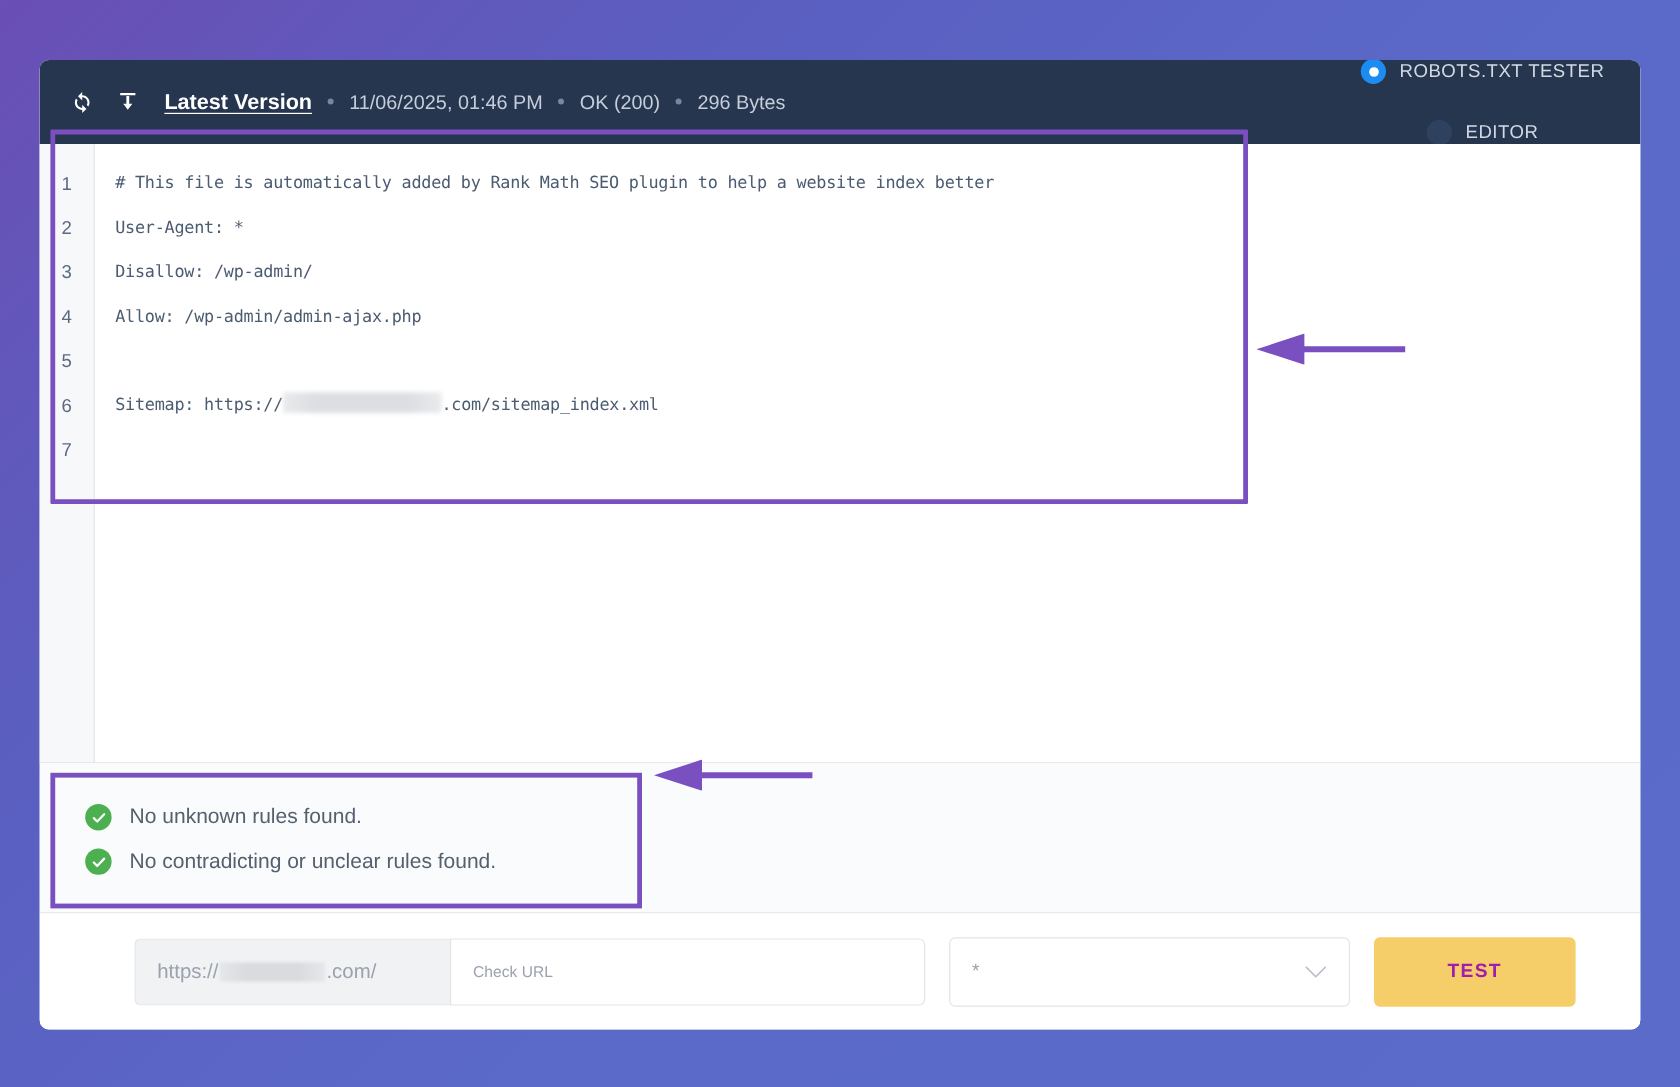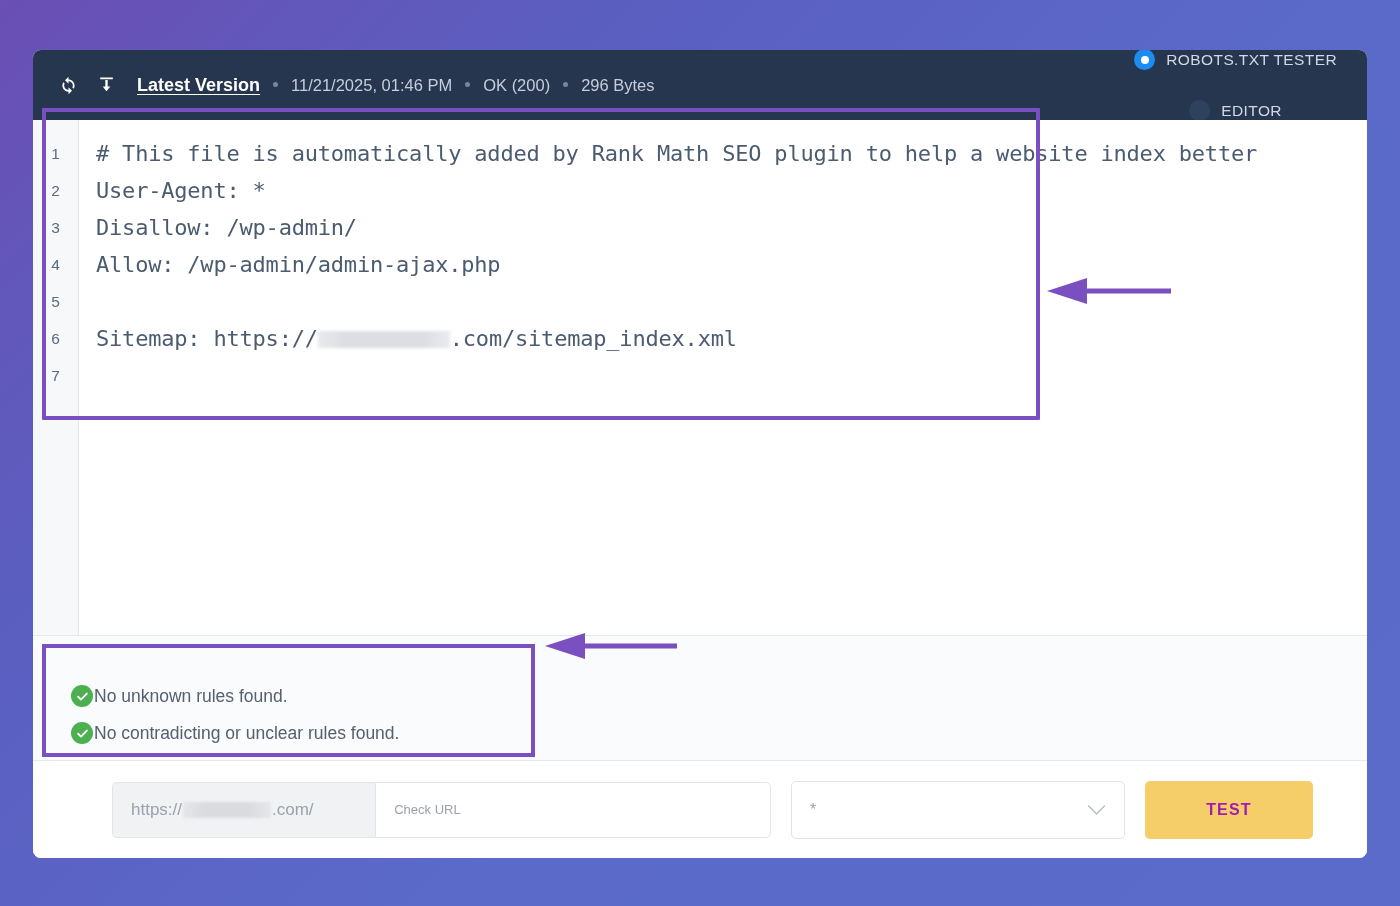--- a/index.html
+++ b/index.html
@@ -142,21 +142,21 @@
   }
   .code {
     flex: 1;
     padding: 15px 0 0 17px;
     overflow: hidden;
   }
   .code .cl {
     height: 37px;
     line-height: 37px;
     font-family: "DejaVu Sans Mono", monospace;
-    font-size: 22px;
+    font-size: 14px;
     color: #4b5b70;
     white-space: pre;
     letter-spacing: -0.2px;
   }
   .redact {
     display: inline-block;
     width: 132px;
     height: 17px;
     vertical-align: -2px;
     background: linear-gradient(90deg,#e8eaec,#dcdee2 20%,#dcdee2 80%,#e9ebed);
@@ -189,22 +189,22 @@
     left: 9px;
     top: 8px;
     width: 493px;
     height: 113px;
     border: 4px solid #7a4fc0;
     background: #fafbfc;
     padding: 22px 0 0 25px;
   }
   .res-row {
     display: flex;
-    align-items: flex-end;
-    gap: 1px;
+    align-items: flex-start;
+    gap: 15px;
     height: 37px;
   }
   .check {
     width: 22px; height: 22px;
     border-radius: 50%;
     background: #4caf50;
     display: flex; align-items: center; justify-content: center;
     flex: 0 0 auto;
   }
   .check svg { display: block; }
@@ -327,21 +327,21 @@
         <svg width="19" height="21" viewBox="0 0 24 24" fill="currentColor">
           <path d="M4 2h16v2.2H4z"></path>
           <path d="M13.5 5v8.2h3.3L12 19.4 7.2 13.2h3.3V5z"></path>
         </svg>
       </div>
     </div>
 
     <div class="hdr-meta">
       <span class="hdr-title">Latest Version</span>
       <span class="dot-sep"></span>
-      <span class="meta-txt">11/21/2025, 01:46 PM</span>
+      <span class="meta-txt">11/06/2025, 01:46 PM</span>
       <span class="dot-sep"></span>
       <span class="meta-txt">OK (200)</span>
       <span class="dot-sep"></span>
       <span class="meta-txt">296 Bytes</span>
     </div>
 
     <div class="hdr-right">
       <div class="radio-opt">
         <span class="radio-dot on"></span>
         <span class="radio-label">ROBOTS.TXT TESTER</span>

